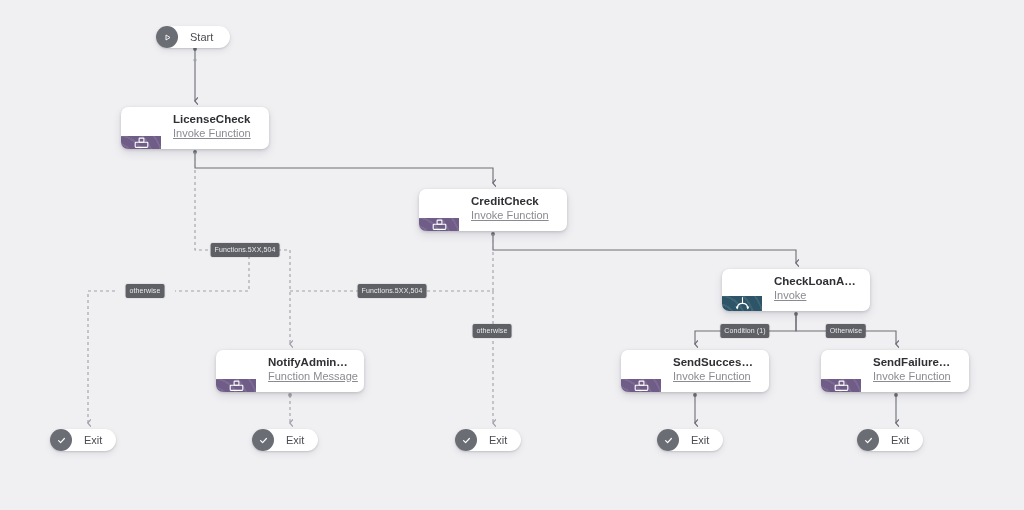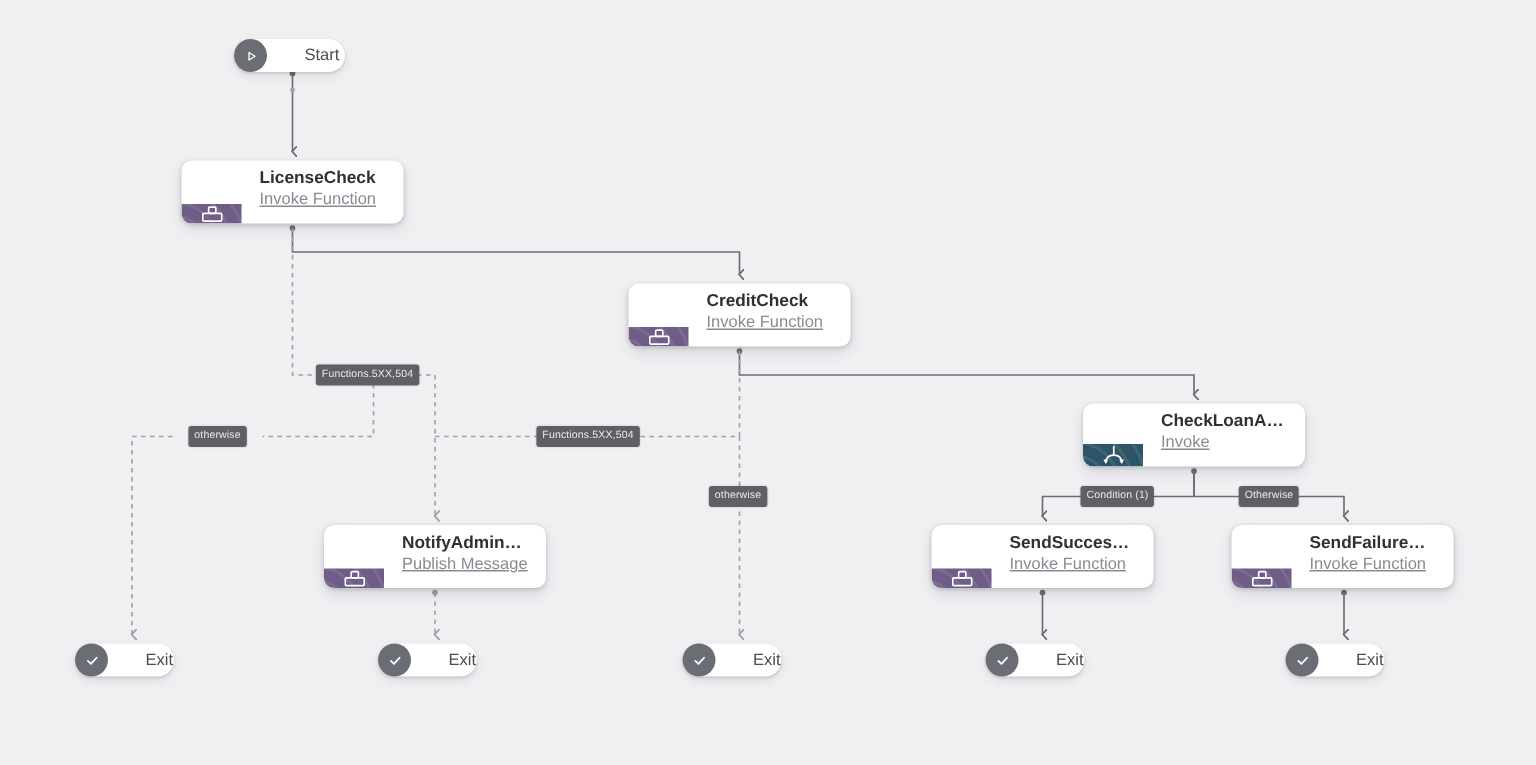--- a/index.html
+++ b/index.html
@@ -99,21 +99,21 @@
     flex: 0 0 22px;
     border-radius: 50%;
     background: #6b6d75;
     display: flex;
     align-items: center;
     justify-content: center;
   }
   .pill-label {
     font-size: 11px;
     color: #4b4c52;
-    padding-left: 25px;
+    padding-left: 12px;
     white-space: nowrap;
   }
 
   
   .edge-label {
     position: absolute;
     transform: translate(-50%, -50%);
     background: #5e6066;
     color: #e9eaec;
     font-size: 7px;
@@ -243,21 +243,21 @@
 
   <div class="node" style="left:216px; top:350px; width:148px; height:42px;">
     <div class="node-icon" style="background:#6f5d88;">
       <svg width="15" height="13" viewBox="0 0 15 13">
         <rect x="1.2" y="6.2" width="12.6" height="5.2" rx="0.8" fill="none" stroke="#ffffff" stroke-width="1.1"></rect>
         <rect x="5.1" y="2.1" width="4.8" height="4.1" rx="0.7" fill="none" stroke="#ffffff" stroke-width="1.1"></rect>
       </svg>
     </div>
     <div class="node-body">
       <div class="node-title">NotifyAdministrator</div>
-      <div class="node-sub">Publish Message</div>
+      <div class="node-sub">Function Message</div>
     </div>
   </div>
 
   <div class="node" style="left:621px; top:350px; width:148px; height:42px;">
     <div class="node-icon" style="background:#6f5d88;">
       <svg width="15" height="13" viewBox="0 0 15 13">
         <rect x="1.2" y="6.2" width="12.6" height="5.2" rx="0.8" fill="none" stroke="#ffffff" stroke-width="1.1"></rect>
         <rect x="5.1" y="2.1" width="4.8" height="4.1" rx="0.7" fill="none" stroke="#ffffff" stroke-width="1.1"></rect>
       </svg>
     </div>

